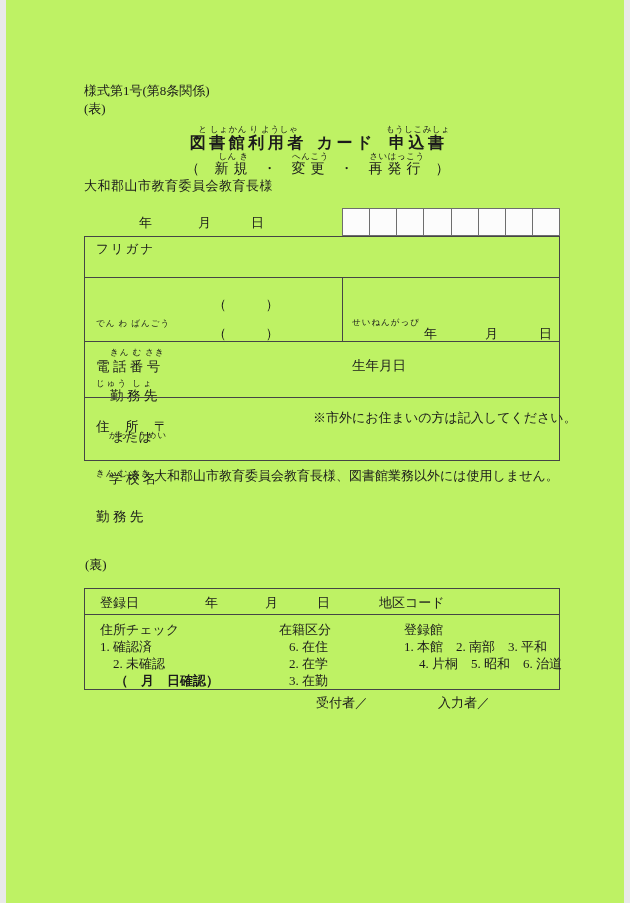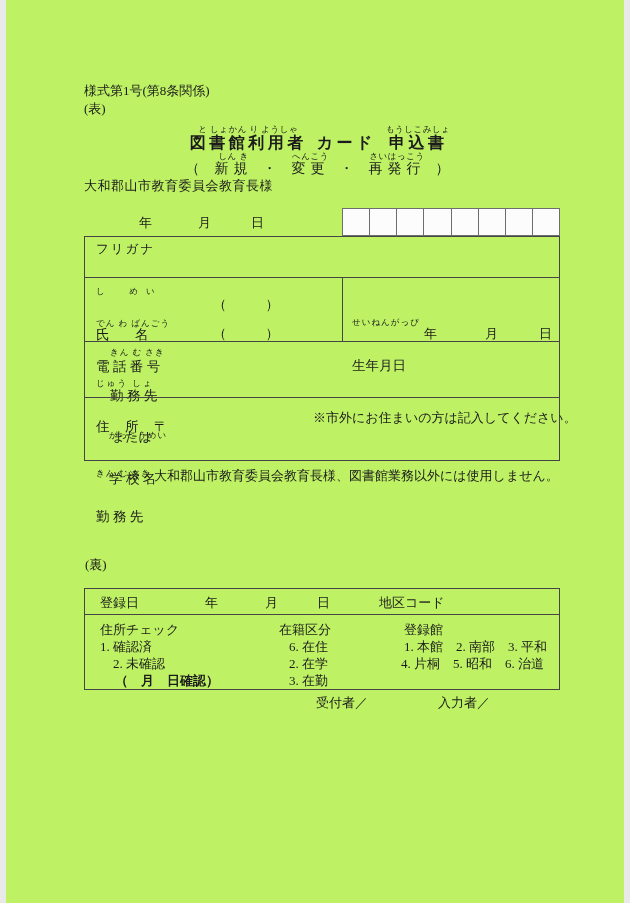--- a/index.html
+++ b/index.html
@@ -119,24 +119,20 @@
     <div class="check-cell"></div>
     <div class="check-cell"></div>
     <div class="check-cell"></div>
     <div class="check-cell"></div>
   </div>
 
   <div class="front-table">
 
     <div class="ft-row ft-r1">
       <span class="abs" style="left:11px; top:4px; font-size:12.5px; letter-spacing:2px;">フリガナ</span>
-      <div class="rlabel" style="left:11px; top:18px;">
-        <span class="rt" style="letter-spacing:8px;">し　めい</span>
-        <span class="rb" style="letter-spacing:6px;">氏　名</span>
-      </div>
     </div>
 
     <div class="ft-row ft-r2">
       <div class="ft-cell-left">
         <div class="rlabel" style="left:11px; top:9px;">
           <span class="rt">でん わ ばんごう</span>
           <span class="rb">電 話 番 号</span>
         </div>
         <span class="abs" style="left:128px; top:18px; font-size:13.5px; letter-spacing:4px;">（　　）</span>
         <div class="rlabel" style="left:25px; top:38px;">
@@ -196,21 +192,21 @@
       <span class="bt-line" style="left:28px; top:40px;">2. 未確認</span>
       <span class="bt-line" style="left:30px; top:57px;font-weight:bold;">（　月　日確認）</span>
 
       <span class="bt-line" style="left:194px; top:6px;">在籍区分</span>
       <span class="bt-line" style="left:204px; top:23px;">6. 在住</span>
       <span class="bt-line" style="left:204px; top:40px;">2. 在学</span>
       <span class="bt-line" style="left:204px; top:57px;">3. 在勤</span>
 
       <span class="bt-line" style="left:319px; top:6px;">登録館</span>
       <span class="bt-line" style="left:319px; top:23px;">1. 本館　2. 南部　3. 平和</span>
-      <span class="bt-line" style="left:316px; top:40px;">4. 片桐　5. 昭和　6. 治道</span>
+      <span class="bt-line" style="left:334px; top:40px;">4. 片桐　5. 昭和　6. 治道</span>
     </div>
   </div>
 
   <div>
     <span class="abs" style="left:310px; top:694px;">受付者／</span>
     <span class="abs" style="left:432px; top:694px;">入力者／</span>
   </div>
 
 </div>
 

